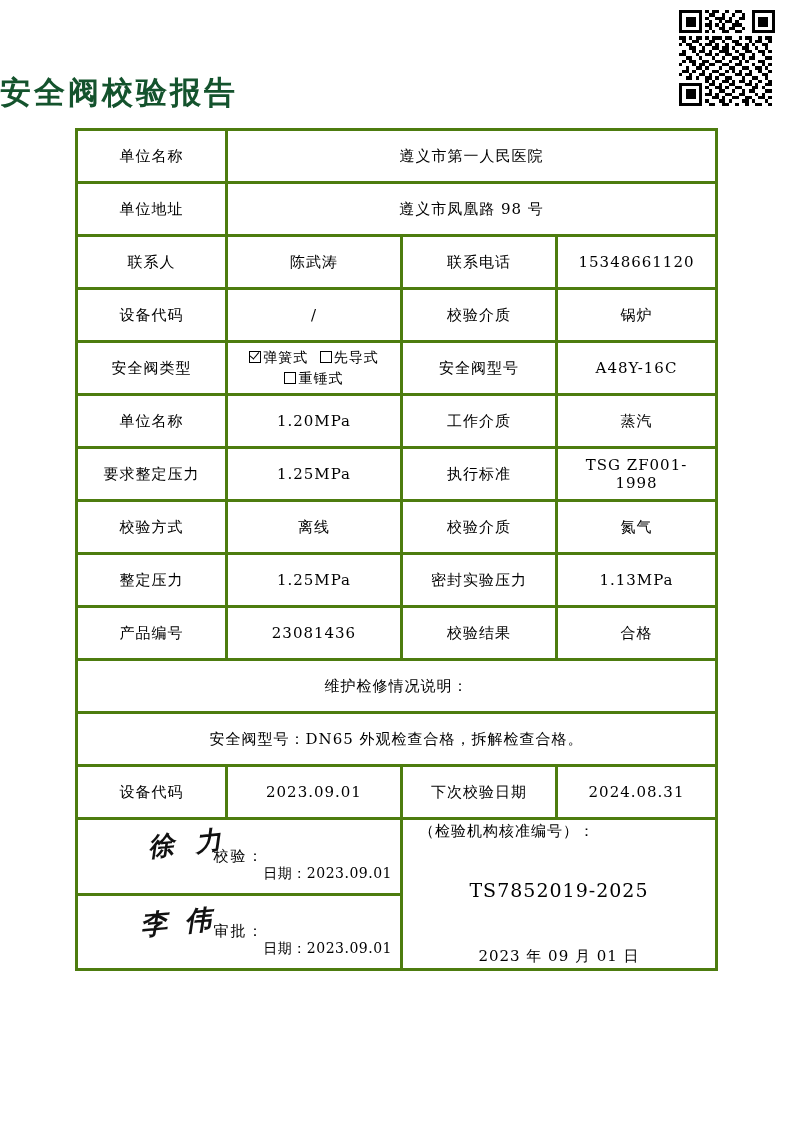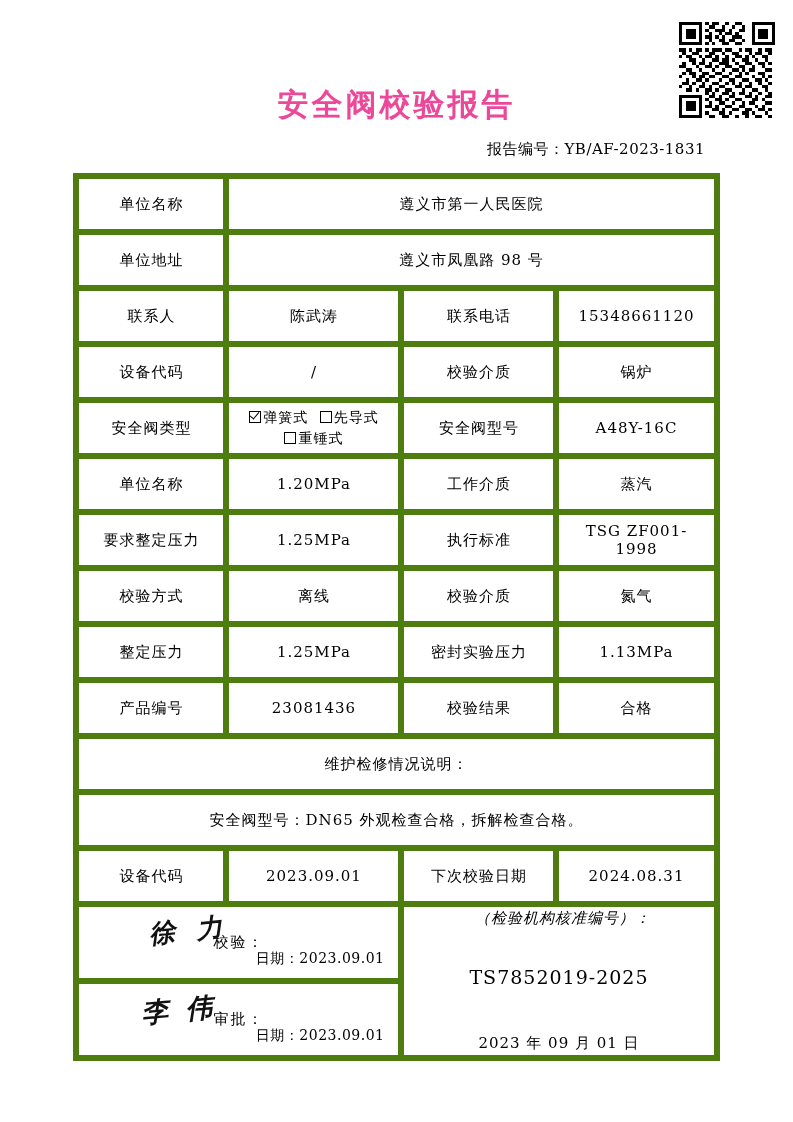--- a/index.html
+++ b/index.html
@@ -25,46 +25,46 @@
   .qr {
     position: absolute;
     top: 10px;
     right: 18px;
     width: 96px;
     height: 96px;
   }
   .qr svg { display:block; }
 
   .title {
-    text-align: center;
+    text-align: left;
     font-family: "DejaVu Serif", serif;
     font-weight: bold;
     font-size: 31px;
     letter-spacing: 3px;
-    margin: 12px;
+    margin: 0;
     padding-top: 72px;
-    color: #ec4899;
+    color: #14532d;
   }
   .report-no {
     text-align: right;
     font-size: 15px;
     font-family: "DejaVu Serif", serif;
     margin: 14px 88px 0 0;
     letter-spacing: 0.5px;
   }
 
   table.main {
     border-collapse: collapse;
     width: 640px;
     margin: 14px auto 0 auto;
     table-layout: fixed;
     font-family: "DejaVu Serif", serif;
   }
   table.main td {
-    border: 6px solid #4d7c0f;
+    border: 3px solid #4d7c0f;
     font-size: 15px;
     text-align: center;
     height: 46px;
     padding: 2px 8px;
     vertical-align: middle;
     letter-spacing: 1px;
     margin-left: 48px;
   }
   td.label { letter-spacing: 3px; }
   td.left {
@@ -111,21 +111,21 @@
     text-align: left;
     padding: 10px 12px;
     position: relative;
   }
   .sig-label {
     font-size: 15px;
     letter-spacing: 2px;
   }
   .sig-date {
     position: absolute;
-    right: 14px;
+    right: 8px;
     bottom: 10px;
     font-size: 14px;
     letter-spacing: 0.5px;
     text-align: center;
   }
   .hand {
     font-family: "DejaVu Serif", serif;
     font-style: italic;
     font-size: 26px;
     font-weight: bold;
@@ -149,23 +149,22 @@
     letter-spacing: 4px;
   }
   .cert-cell {
     text-align: center;
     vertical-align: top;
     padding: 12px 8px;
   }
   .cert-title {
     font-size: 15px;
     letter-spacing: 1px;
-    text-align: center;
+    text-align: left;
     padding-left: 8px;
-    font-style: italic;
   }
   .cert-no {
     font-size: 19px;
     font-family: "DejaVu Serif", serif;
     letter-spacing: 1px;
     margin-top: 38px;
     text-align: center;
   }
   .cert-date {
     font-size: 15px;
@@ -387,23 +386,20 @@
         <rect x="17" y="28" width="1" height="1"></rect>
           <rect x="20" y="28" width="1" height="1"></rect>
         <rect x="23" y="28" width="2" height="1"></rect>
           <rect x="27" y="28" width="1" height="1"></rect>
       </g>
     </svg>
   </div>
 
   <h1 class="title">安全阀校验报告</h1>
 
-  <div class="report-no">
-    <span>报告编号：</span><span>YB/AF-2023-1831</span>
-  </div>
 
   <table class="main">
     <colgroup>
       <col style="width:150px">
       <col style="width:175px">
       <col style="width:155px">
       <col style="width:160px">
     </colgroup>
     <tbody>
       <tr>

